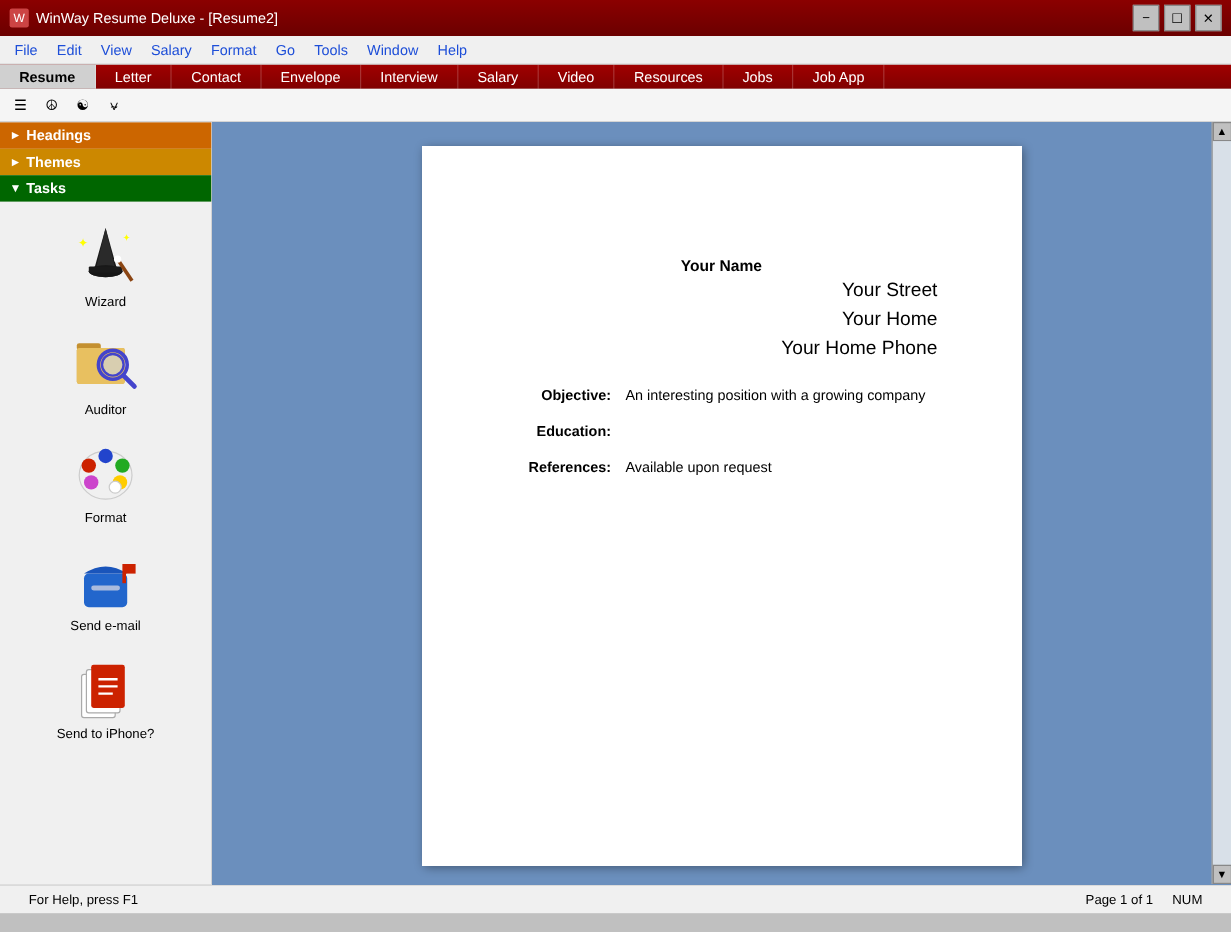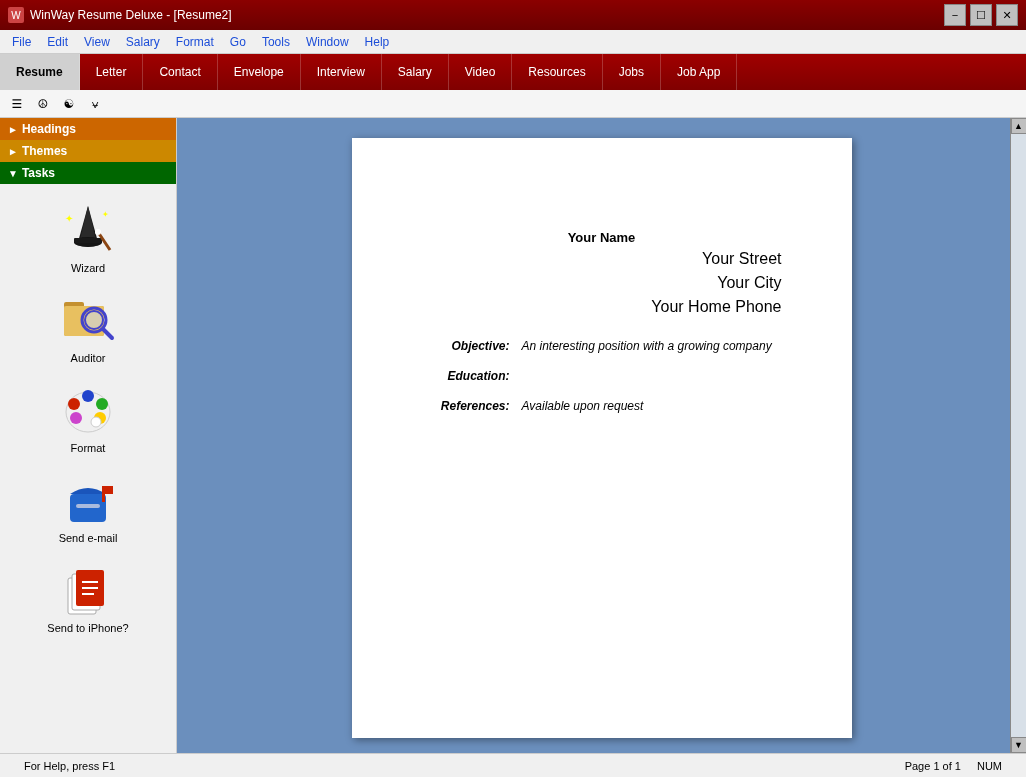--- a/index.html
+++ b/index.html
@@ -33,21 +33,21 @@
     }
     .menu-item {
       padding: 2px 8px;
       font-size: 12px;
       cursor: pointer;
       color: #1d4ed8;
     }
 
     
     .tab-bar {
-      height: 36px;
+      height: 20px;
       background: linear-gradient(to bottom, #a00000, #800000);
       display: flex;
       align-items: flex-end;
       padding: 0 0 0 0;
     }
     .tab {
       padding: 6px 16px;
       font-size: 12px;
       cursor: pointer;
       color: white;
@@ -209,21 +209,20 @@
     .doc-address {
       text-align: right;
       font-size: 16px;
       line-height: 1.5;
       margin-bottom: 20px;
     }
     .doc-section {
       display: flex;
       margin-bottom: 16px;
       font-size: 12px;
-      font-style: italic;
     }
     .doc-label {
       font-weight: bold;
       width: 100px;
       flex-shrink: 0;
       text-align: right;
       padding-right: 12px;
     }
     .doc-value {
       flex: 1;
@@ -397,21 +396,21 @@
       </div>
     </div>
   </div>
 
   <div class="content-area">
 
     <div class="document">
       <div class="doc-name">Your Name</div>
       <div class="doc-address">
         <span>Your Street</span><br>
-        <span>Your City</span><br>
+        <span>Your Home</span><br>
         <span>Your Home Phone</span>
       </div>
 
       <div class="doc-section">
         <span class="doc-label">Objective:</span>
         <span class="doc-value">An interesting position with a growing company</span>
       </div>
 
 
       <div class="doc-section">

